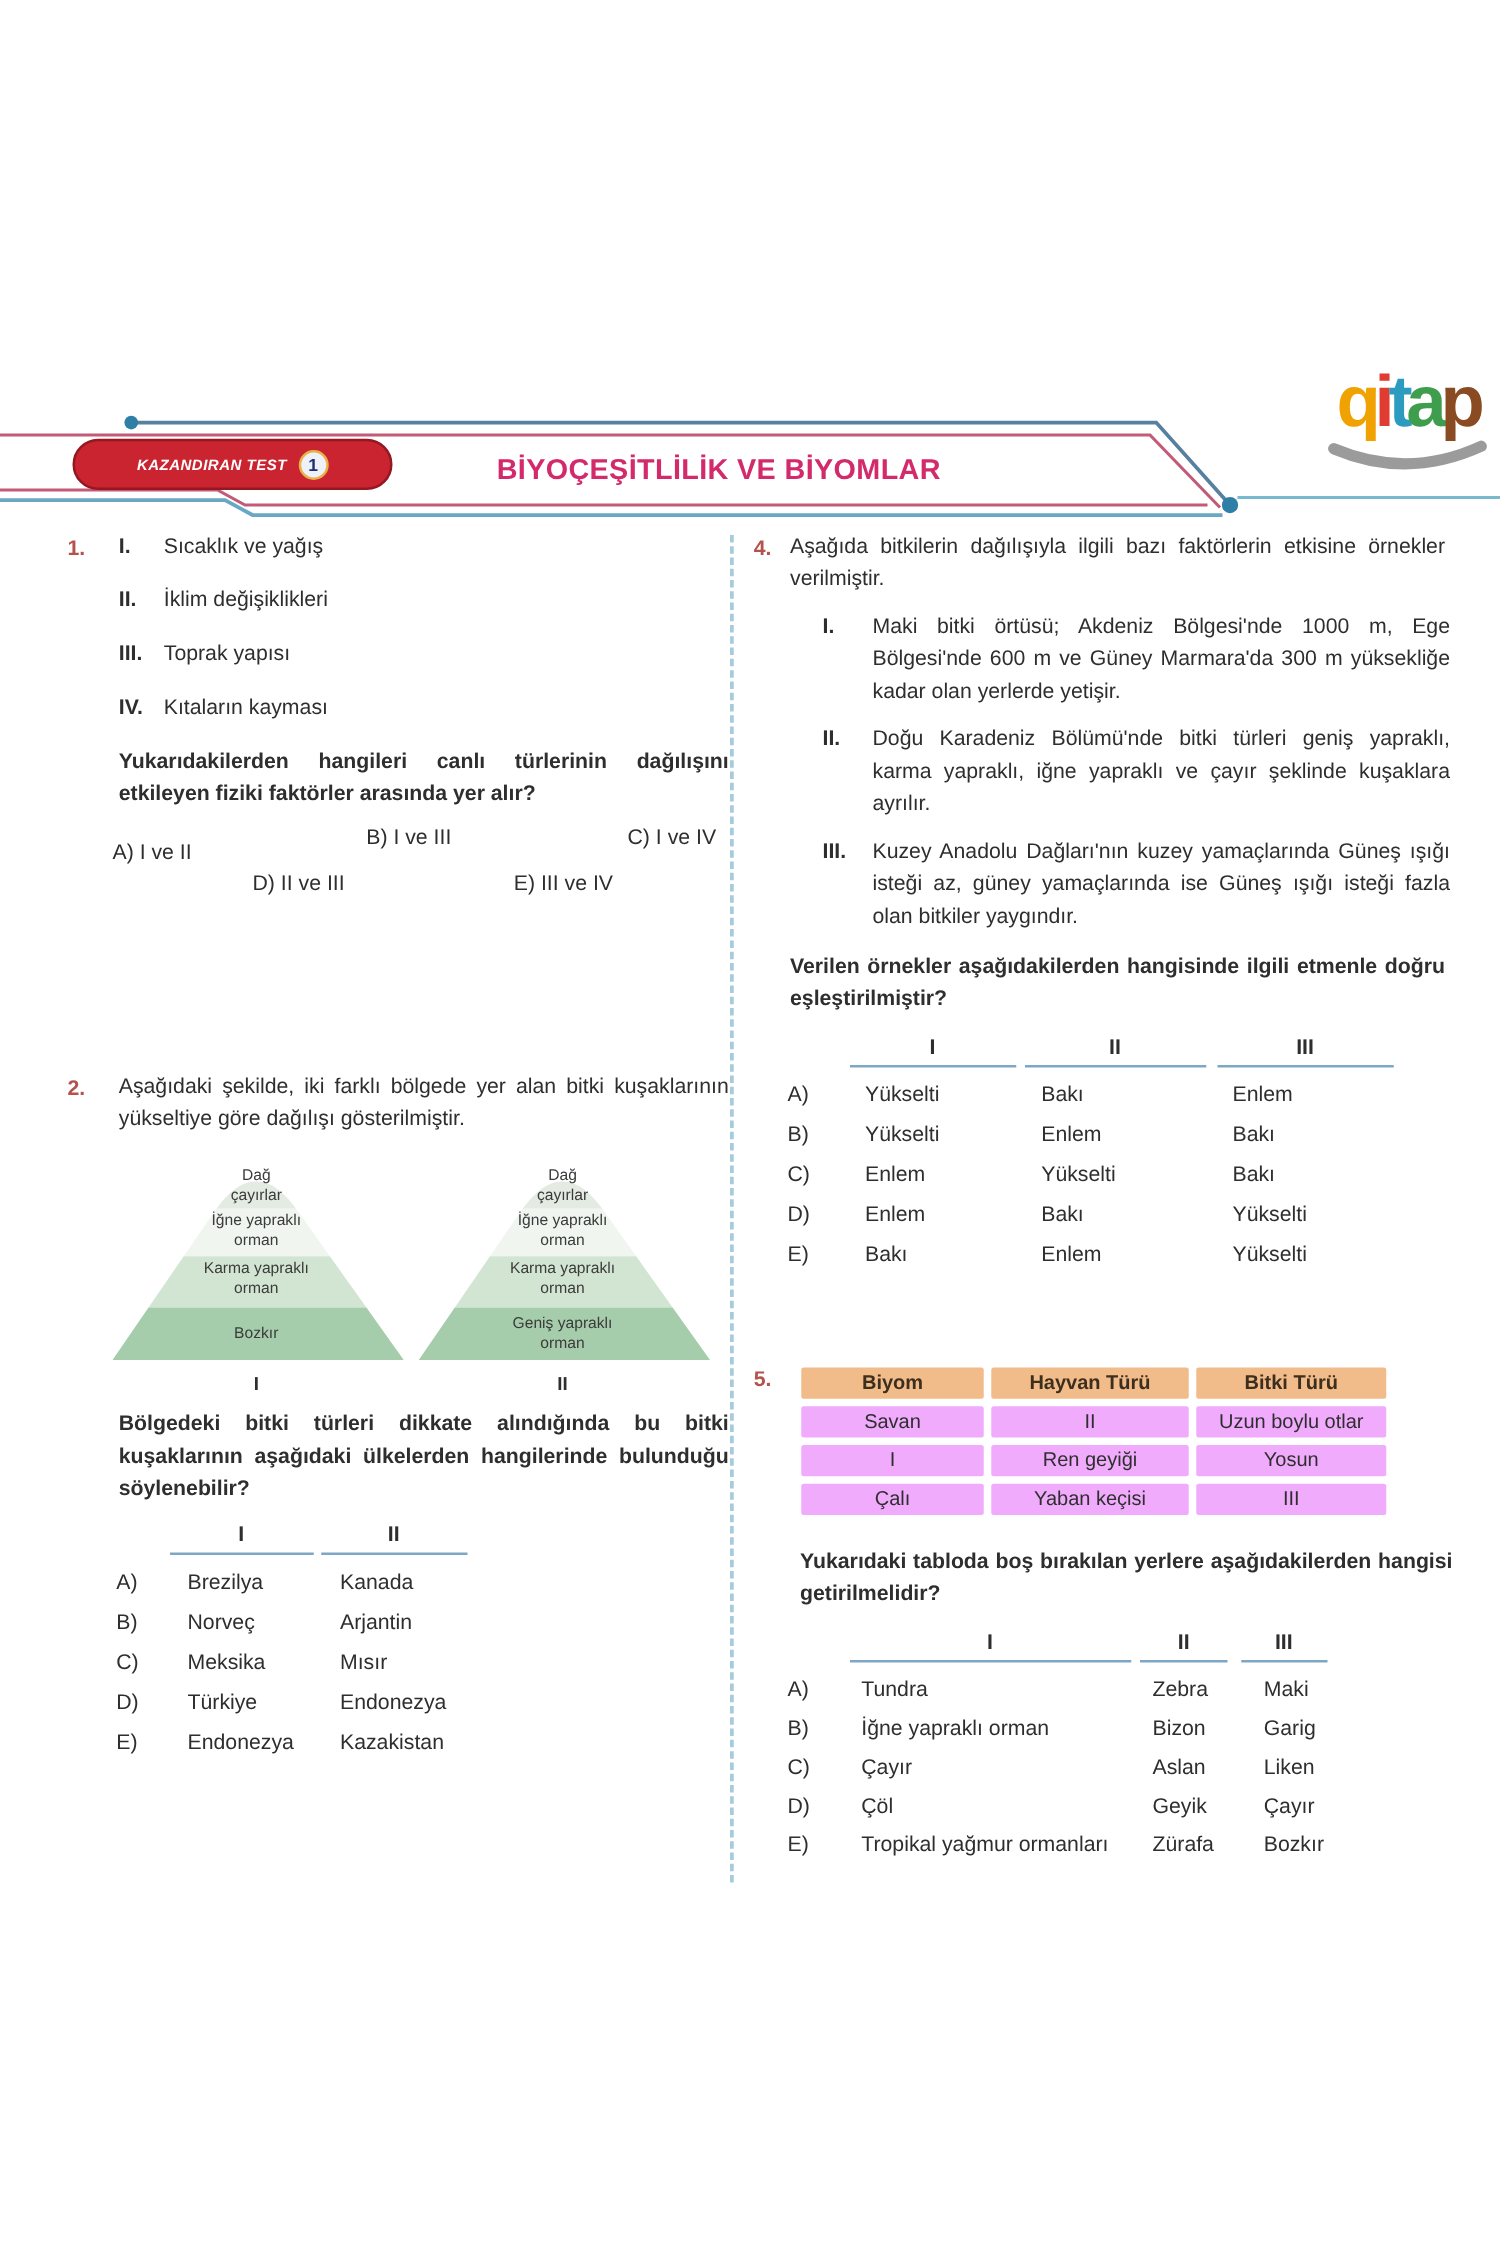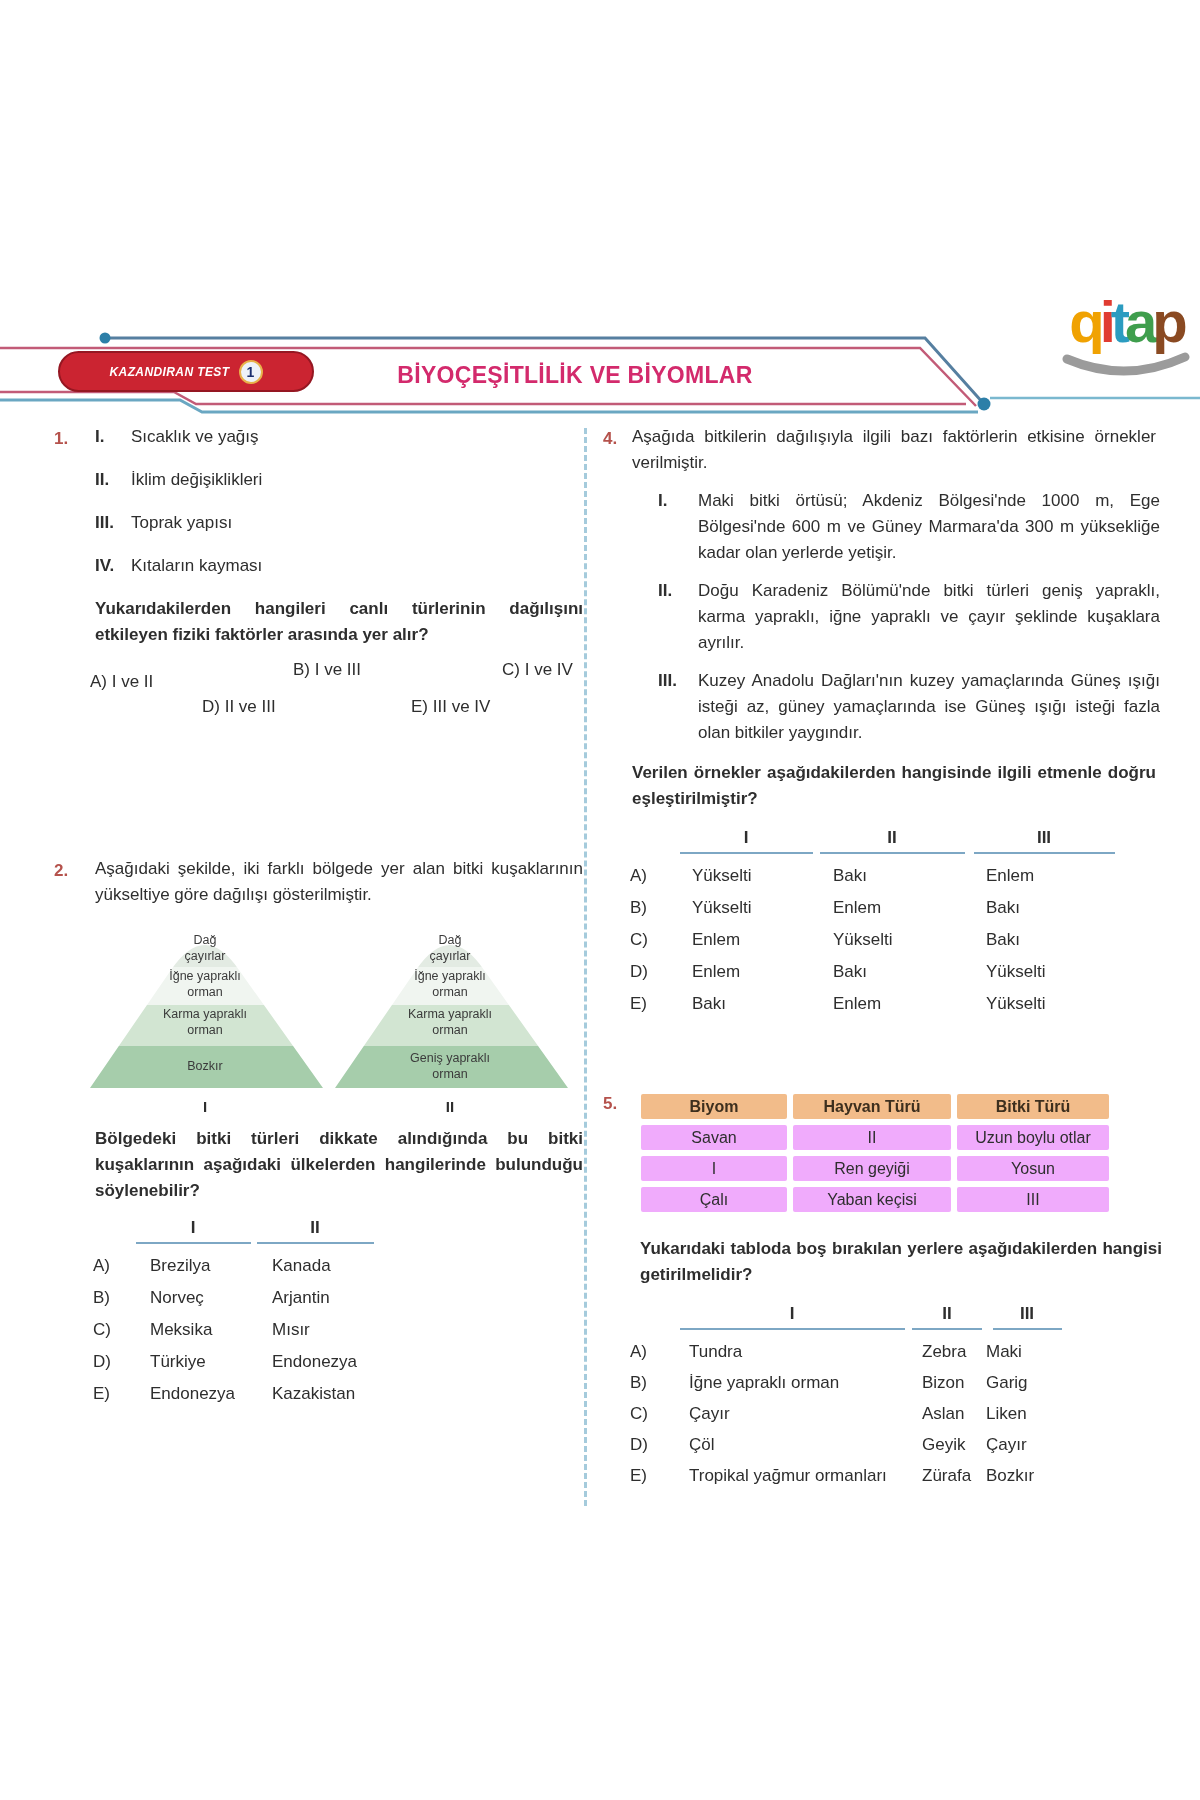--- a/index.html
+++ b/index.html
@@ -46,21 +46,21 @@
   .t2 .colline{top:24px;} .t2h1{left:145px;} .t2h2{left:267px;}
   .t2u1{left:88px;width:115px;} .t2u2{left:209px;width:117px;}
   .t2 .orow .l{left:45px;} .t2 .orow .c1{left:102px;} .t2 .orow .c2{left:224px;}
   
   .t4 .colline{top:24px;} .t4h1{left:146px;} .t4h2{left:292px;} .t4h3{left:444px;}
   .t4u1{left:80px;width:133px;} .t4u2{left:220px;width:145px;} .t4u3{left:374px;width:141px;}
   .t4 .orow .l{left:30px;} .t4 .orow .c1{left:92px;} .t4 .orow .c2{left:233px;} .t4 .orow .c3{left:386px;}
   
   .t5 .colline{top:24px;} .t5h1{left:192px;} .t5h2{left:347px;} .t5h3{left:427px;}
   .t5u1{left:80px;width:225px;} .t5u2{left:312px;width:70px;} .t5u3{left:393px;width:69px;}
-  .t5 .orow .l{left:30px;} .t5 .orow .c1{left:89px;} .t5 .orow .c2{left:322px;} .t5 .orow .c3{left:386px;}
+  .t5 .orow .l{left:30px;} .t5 .orow .c1{left:89px;} .t5 .orow .c2{left:322px;} .t5 .orow .c3{left:411px;}
   
   .biotable{display:grid;grid-template-columns:146px 158px 152px;gap:6px;margin-left:41px;margin-top:8px;}
   .biotable div{height:25px;line-height:25px;text-align:center;font-size:16px;border-radius:2px;}
   .bt-h{background:#f2bc8a;font-weight:bold;color:#3d2f1e;}
   .bt-c{background:#f0abfc;}
   
   .mounts{margin-left:37px;margin-top:12px;display:block;}
   .mounts text{font-size:12.5px;fill:#3b3b3b;}
   .mounts .rlabel{font-size:15px;font-weight:bold;fill:#2e2e2e;}
 </style>

